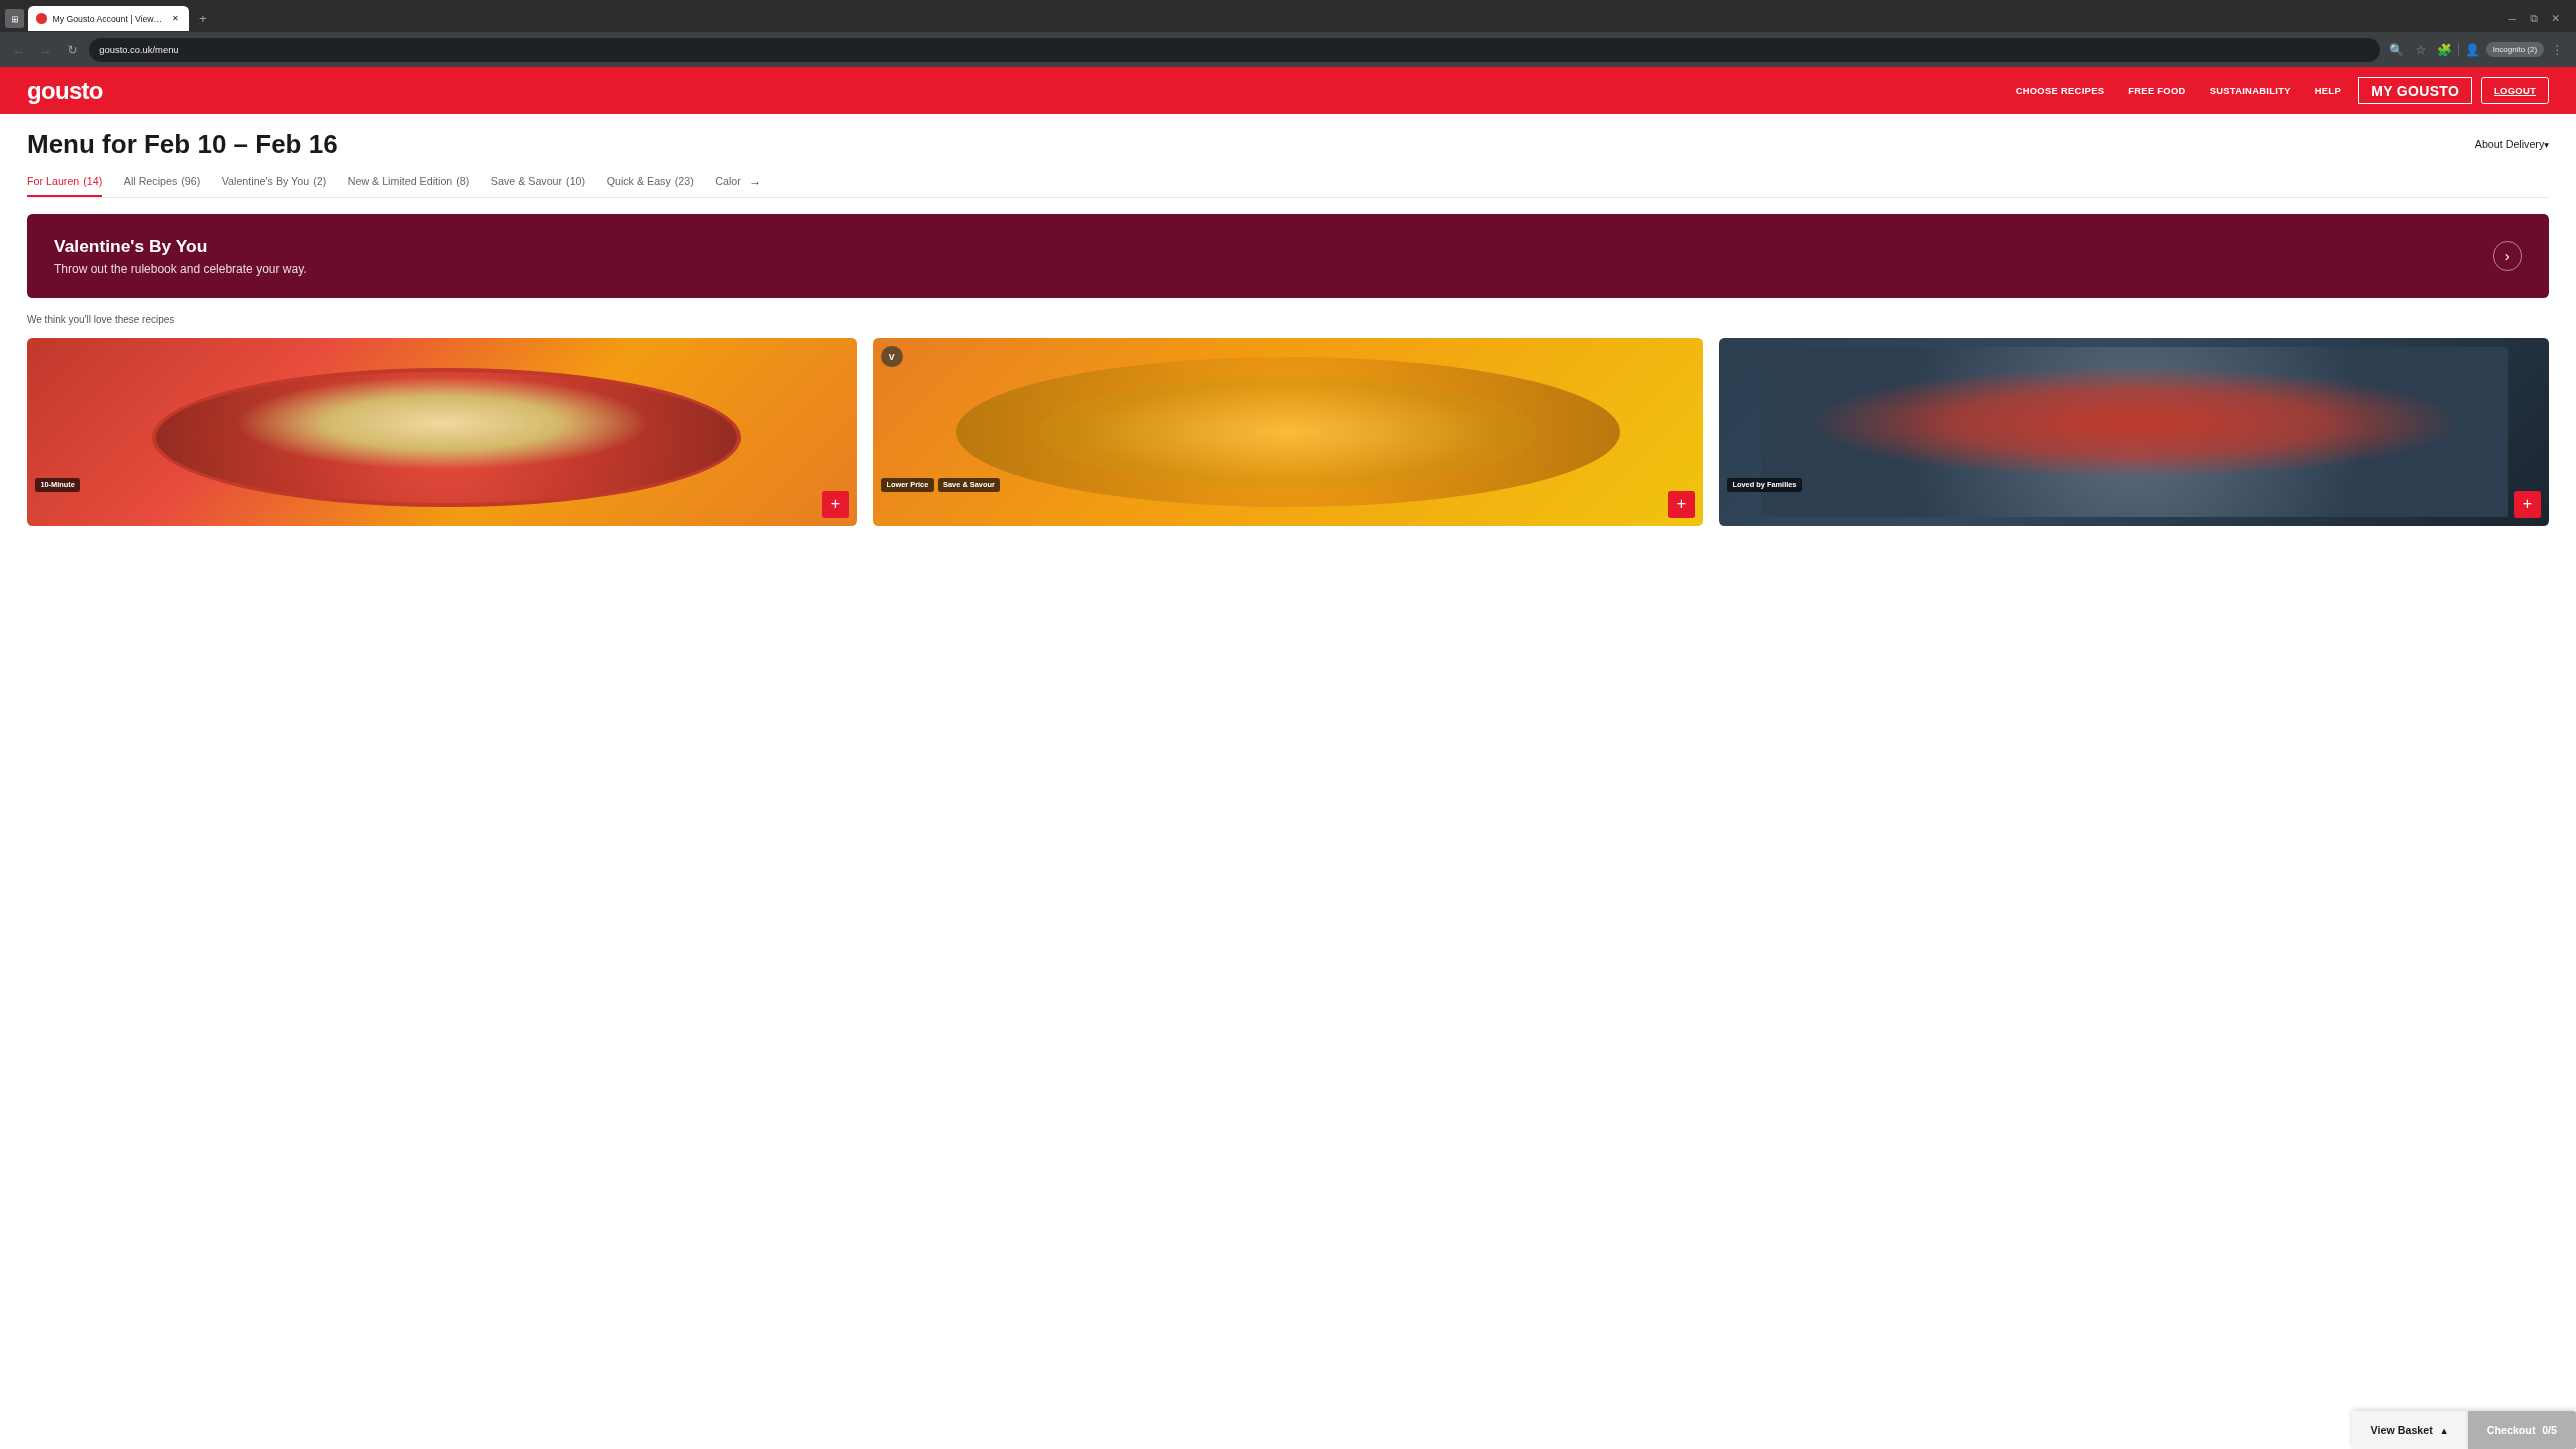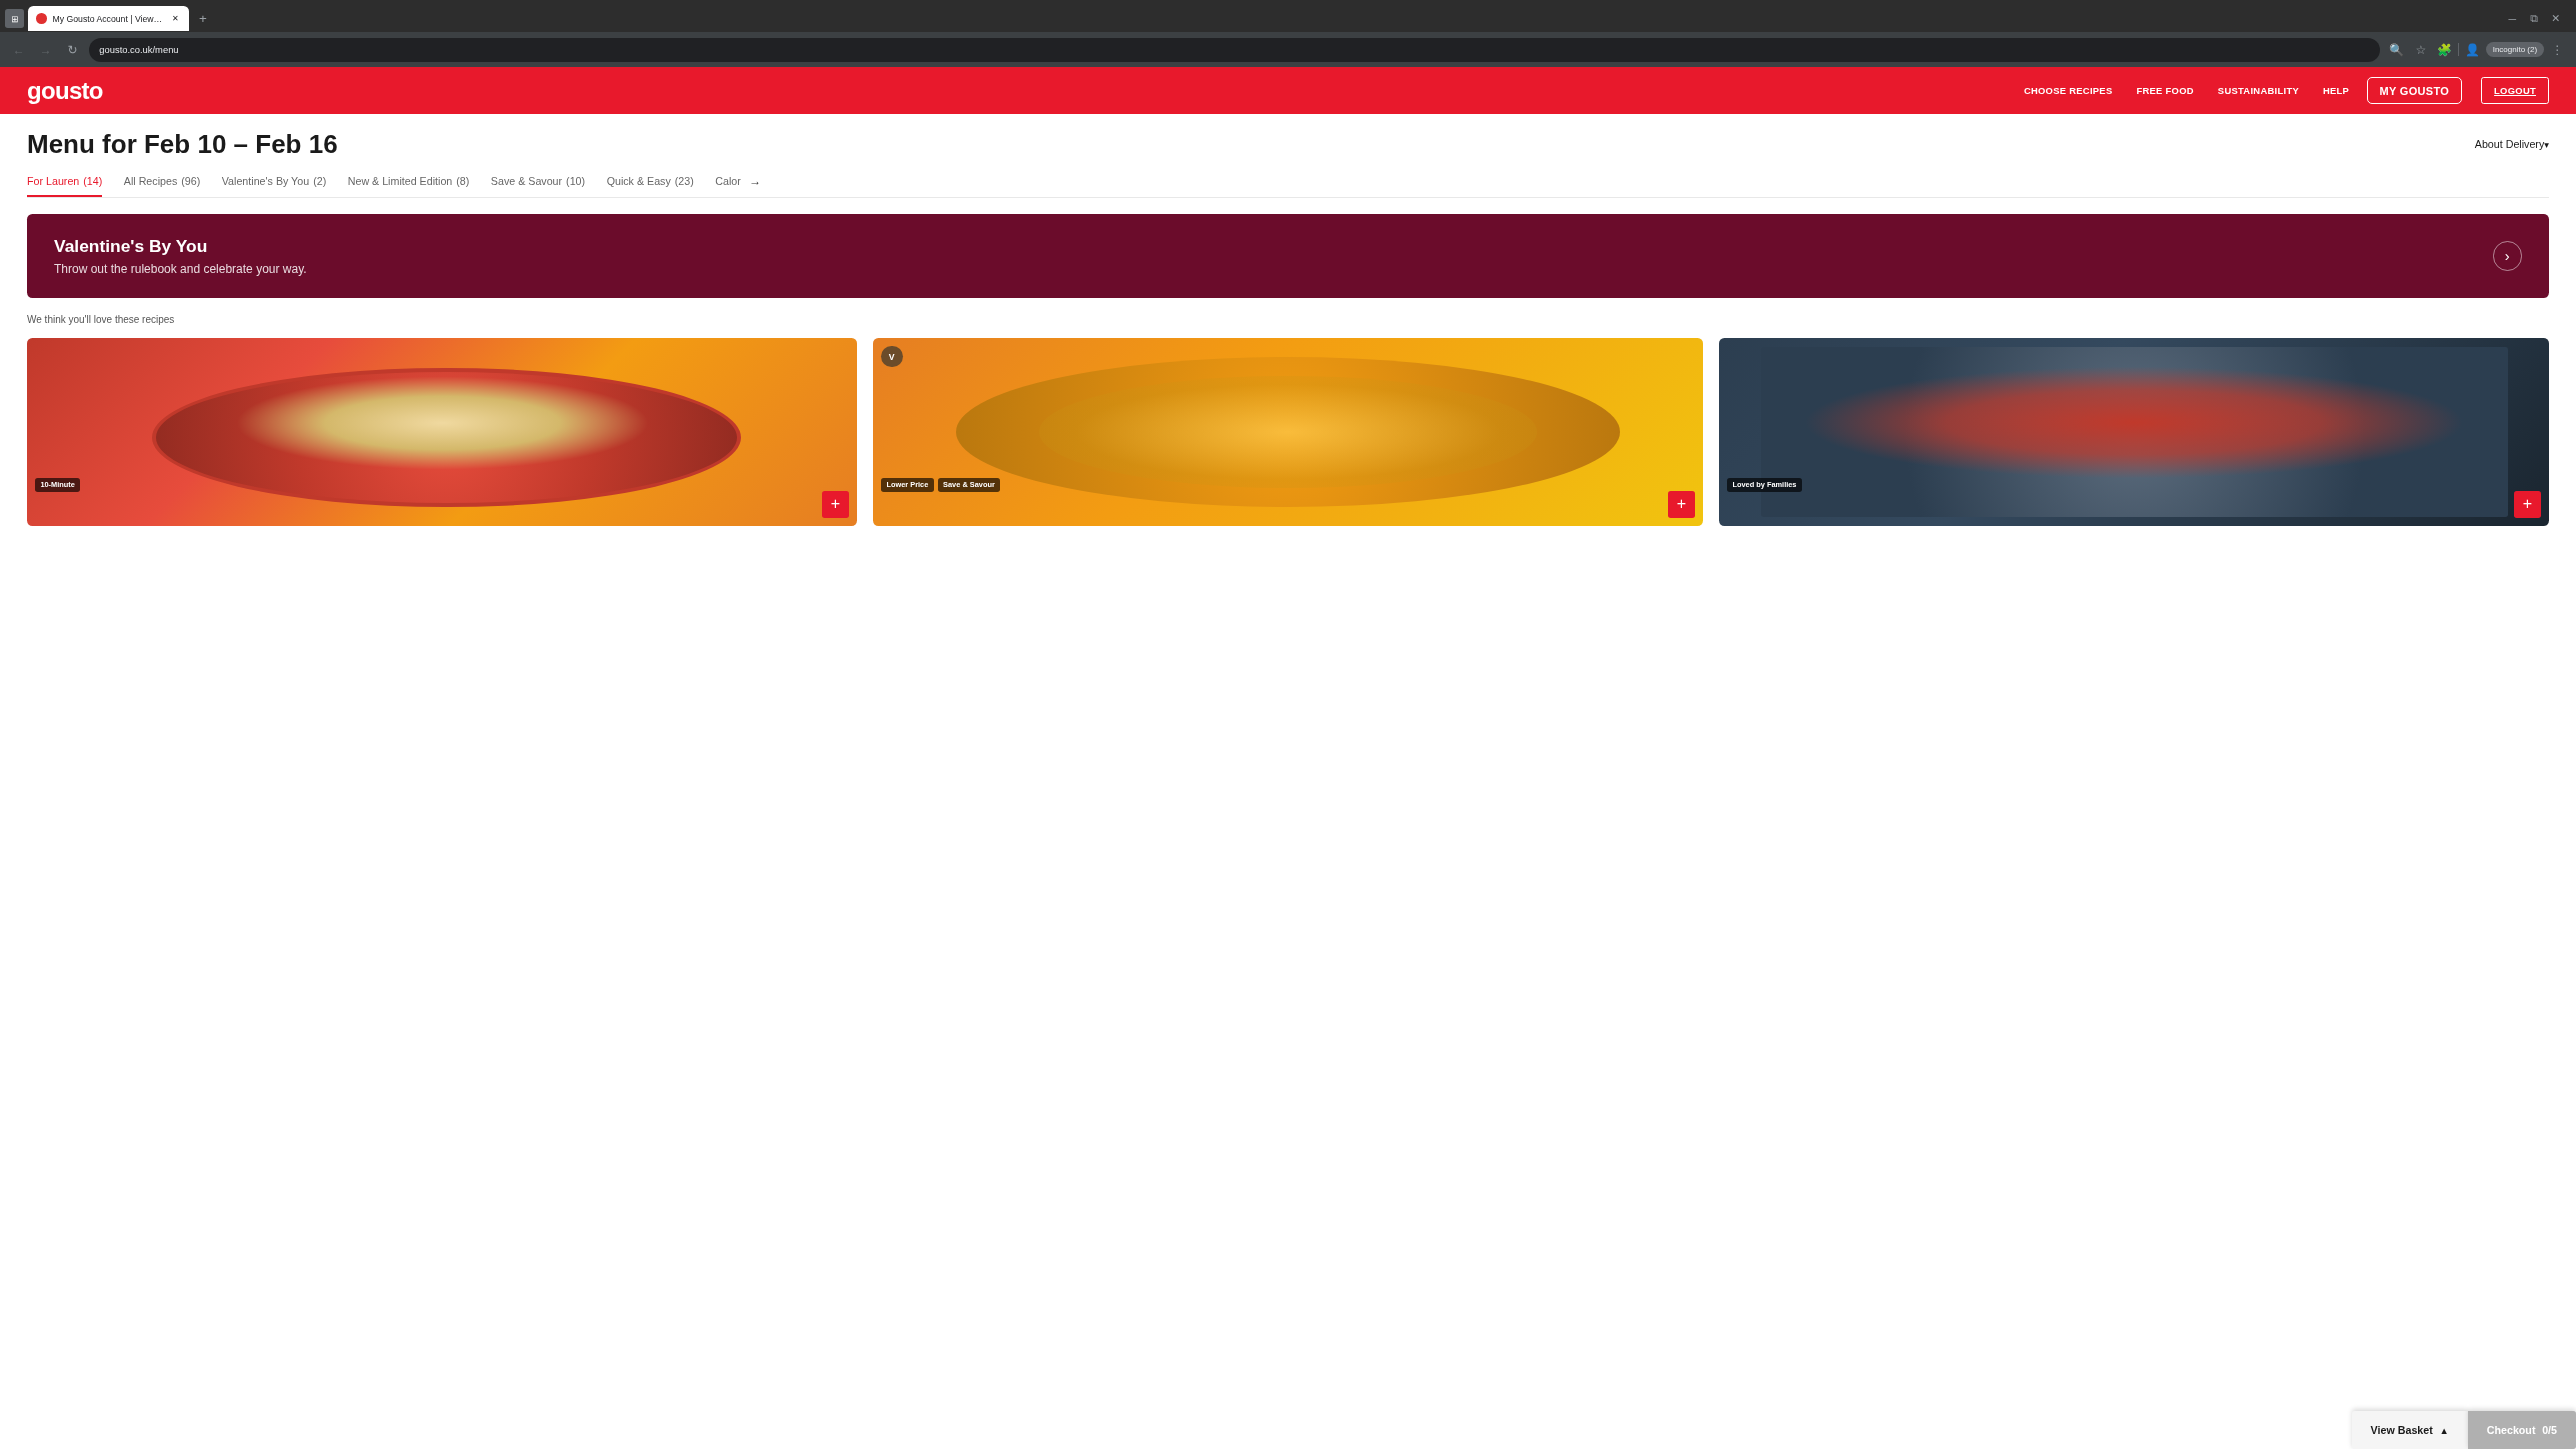--- a/index.html
+++ b/index.html
@@ -142,44 +142,44 @@
       font-size: 9.4px;
       font-weight: 600;
       letter-spacing: 0.3px;
       padding: 0 12px;
       height: 47px;
       display: flex; align-items: center;
       text-transform: uppercase;
     }
     .nav-btn-outline {
       border: 1.3px solid #fff;
-      border-radius: 5px;
+      border-radius: 0;
       padding: 5.4px 12px;
       color: #fff;
-      font-size: 11px;
+      font-size: 14px;
       font-weight: 700;
       letter-spacing: 0.3px;
       text-transform: uppercase;
       cursor: pointer;
       background: transparent;
       margin-left: 5.4px;
       height: 27px;
     }
     .nav-btn-logout {
       border: 1.3px solid #fff;
       border-radius: 2.7px;
       padding: 5.4px 12px;
       color: #fff;
       font-size: 9.4px;
       font-weight: 700;
       letter-spacing: 0.3px;
       text-transform: uppercase;
       cursor: pointer;
       background: transparent;
-      margin-left: 19px;
+      margin-left: 9px;
       height: 27px;
       text-decoration: underline;
     }
 
     
     .page-content { padding: 0 27px; }
 
     
     .page-header {
       display: flex;

